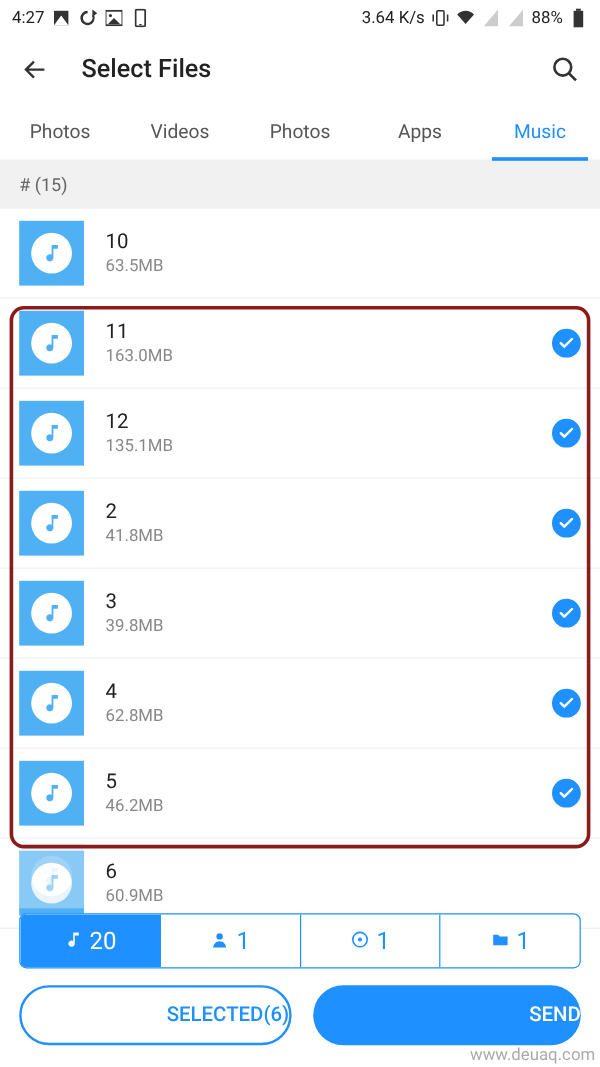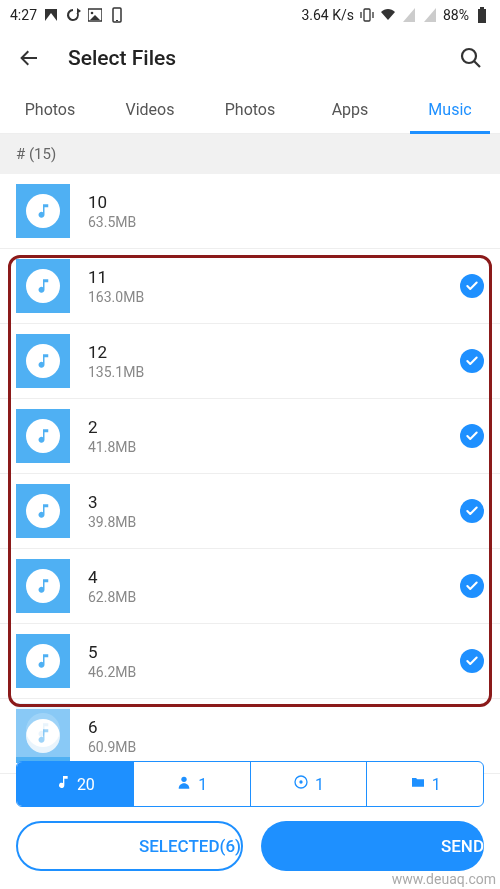--- a/index.html
+++ b/index.html
@@ -26,21 +26,21 @@
   .row .thumb { width:54px; height:54px; background:#4FB0F3; display:flex; align-items:center; justify-content:center; margin-right:18px; }
   .row .thumb .circle { width:34px; height:34px; border-radius:50%; background:#fff; display:flex; align-items:center; justify-content:center; }
   .row .info { flex:1; display:flex; flex-direction:column; }
   .row .name { font-size:17px; color:#222; margin-bottom:2px; }
   .row .size { font-size:14px; color:#888; }
   .row .check { width:24px; height:24px; border-radius:50%; background:#1E90FF; display:flex; align-items:center; justify-content:center; }
 
   .highlight-box { position:absolute; border:3px solid #8B1A1A; border-radius:12px; pointer-events:none; z-index:20; }
 
   .filter-bar { position:absolute; bottom:82px; left:16px; right:16px; height:46px; display:flex; border:1px solid #1E90FF; border-radius:6px; overflow:hidden; background:#fff; z-index:10; }
-  .filter-cell { flex:1; display:flex; align-items:center; justify-content:center; gap:6px; font-size:16px; color:#1E90FF; border-right:1px solid #1E90FF; }
+  .filter-cell { flex:1; display:flex; align-items:center; justify-content:center; gap:6px; font-size:20px; color:#1E90FF; border-right:1px solid #1E90FF; }
   .filter-cell:last-child { border-right:none; }
   .filter-cell.active { background:#1E90FF; color:#fff; }
 
   .bottom-bar { position:absolute; bottom:18px; left:16px; right:16px; height:50px; display:flex; gap:18px; z-index:10; }
   .btn { flex:1; border-radius:26px; display:flex; align-items:center; justify-content:flex-end; font-size:17px; font-weight:500; }
   .btn.outline { border:2px solid #1E90FF; color:#1E90FF; background:#fff; }
   .btn.solid { background:#1E90FF; color:#fff; }
 
   .watermark { position:absolute; right:4px; bottom:2px; font-size:14px; color:#aaa; z-index:30; }
 

